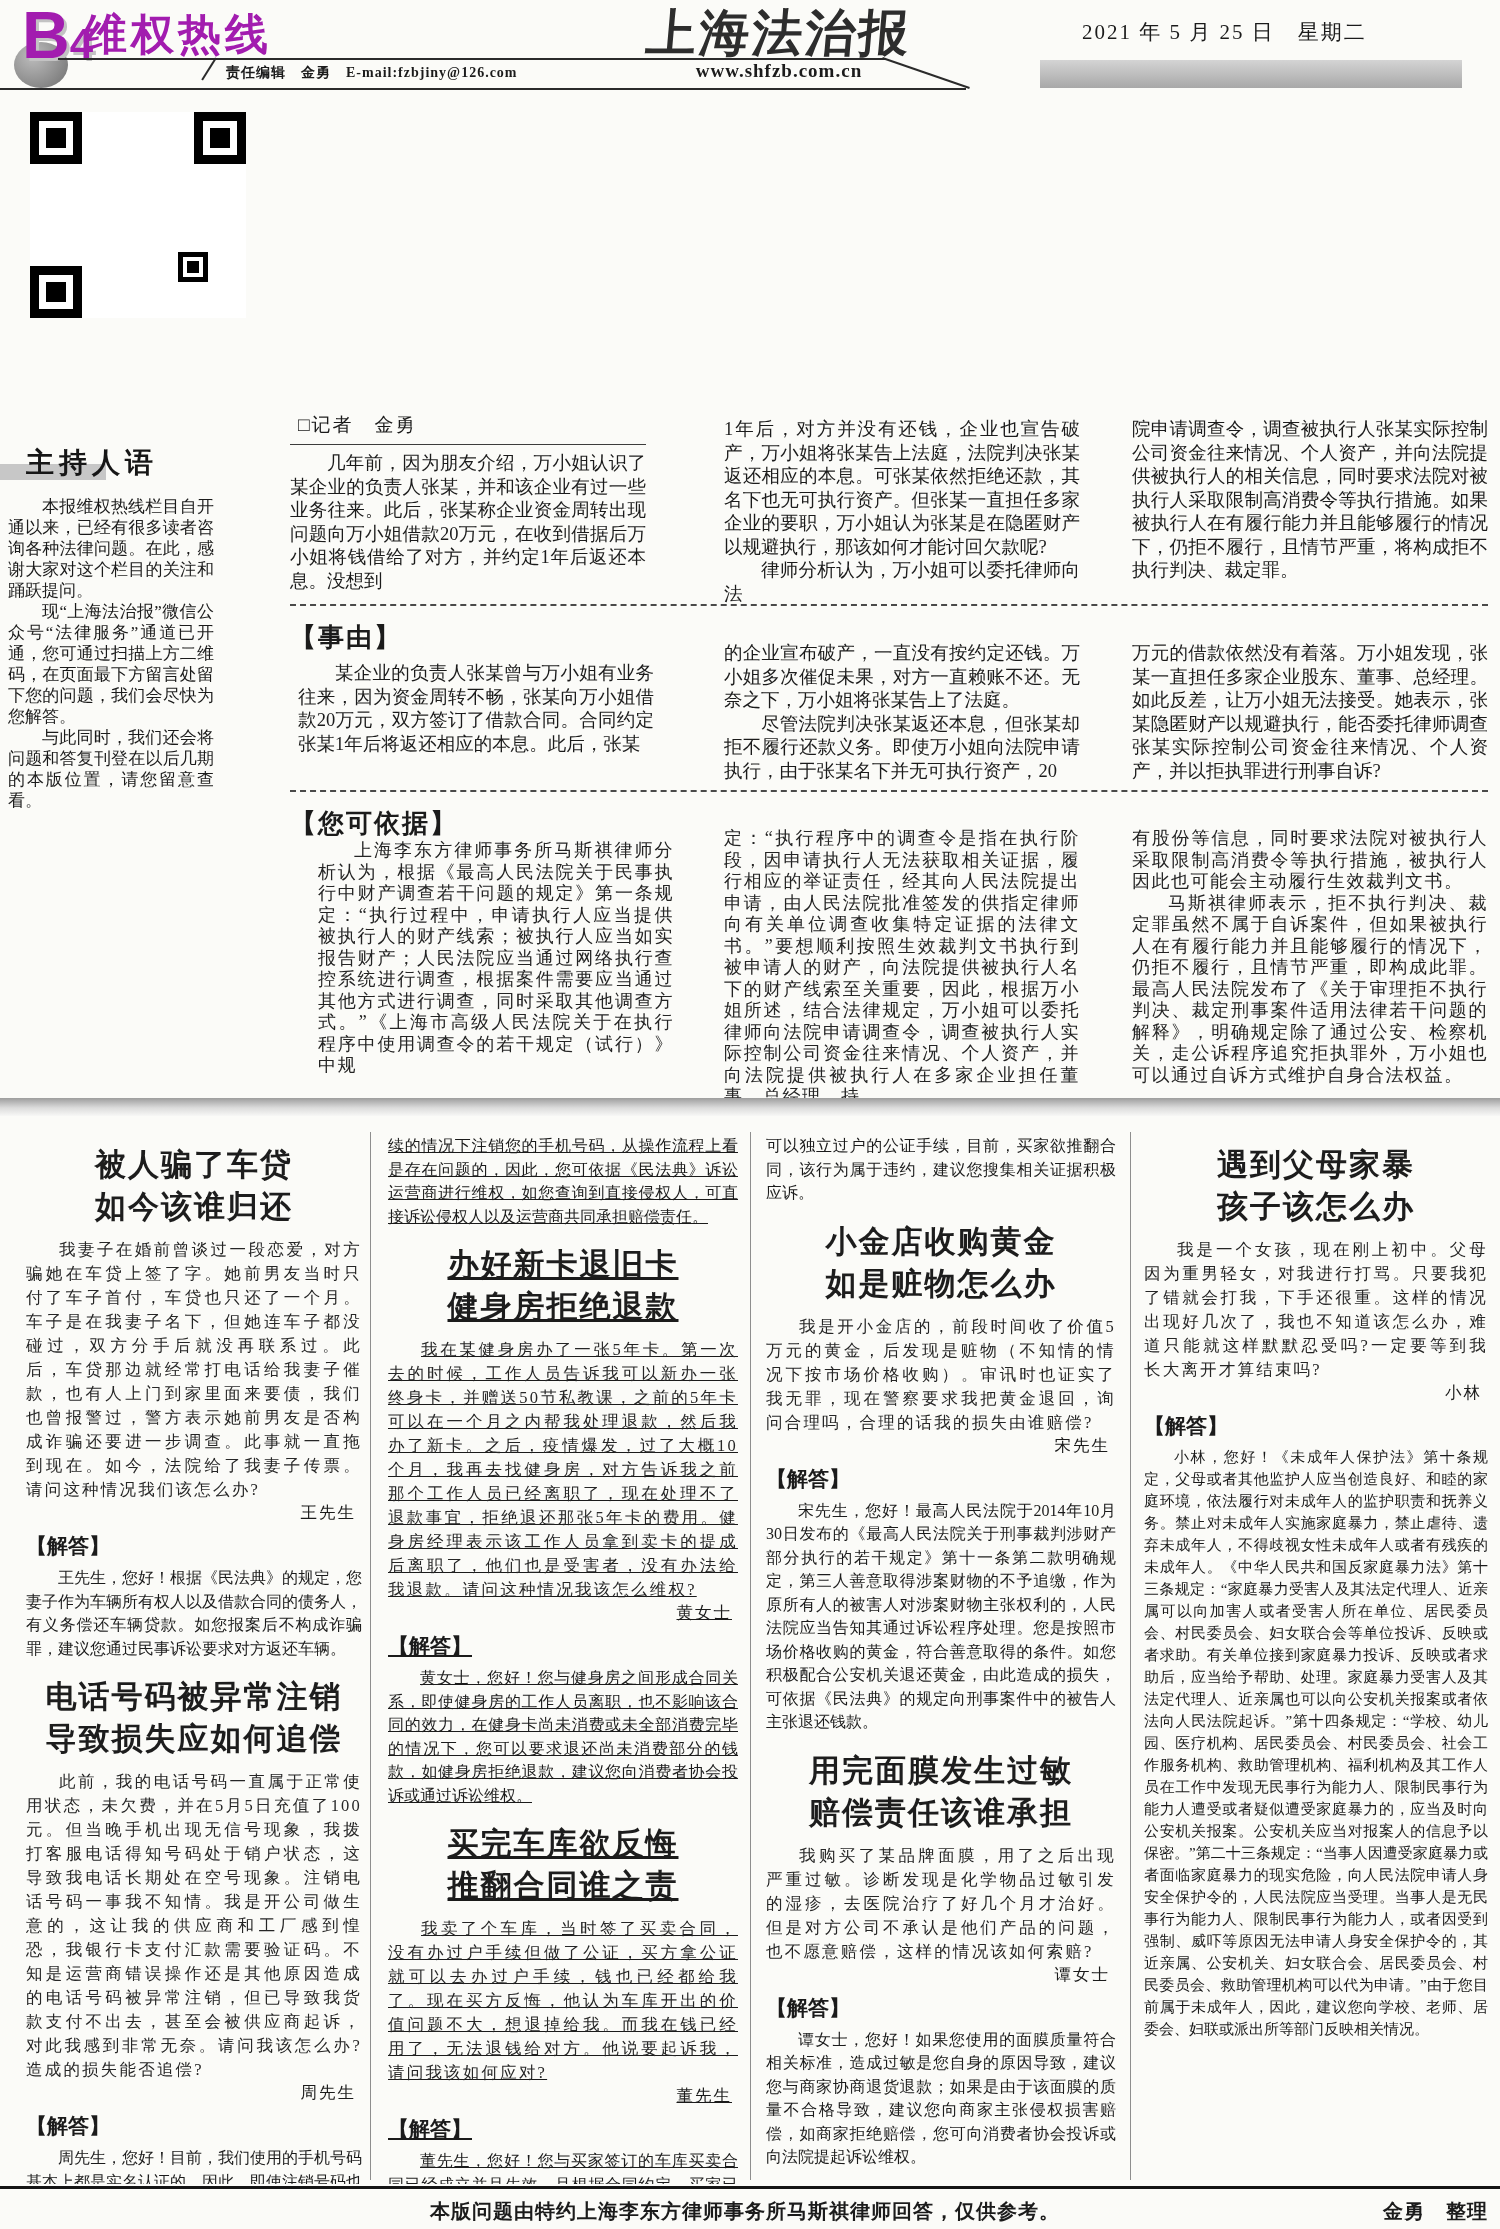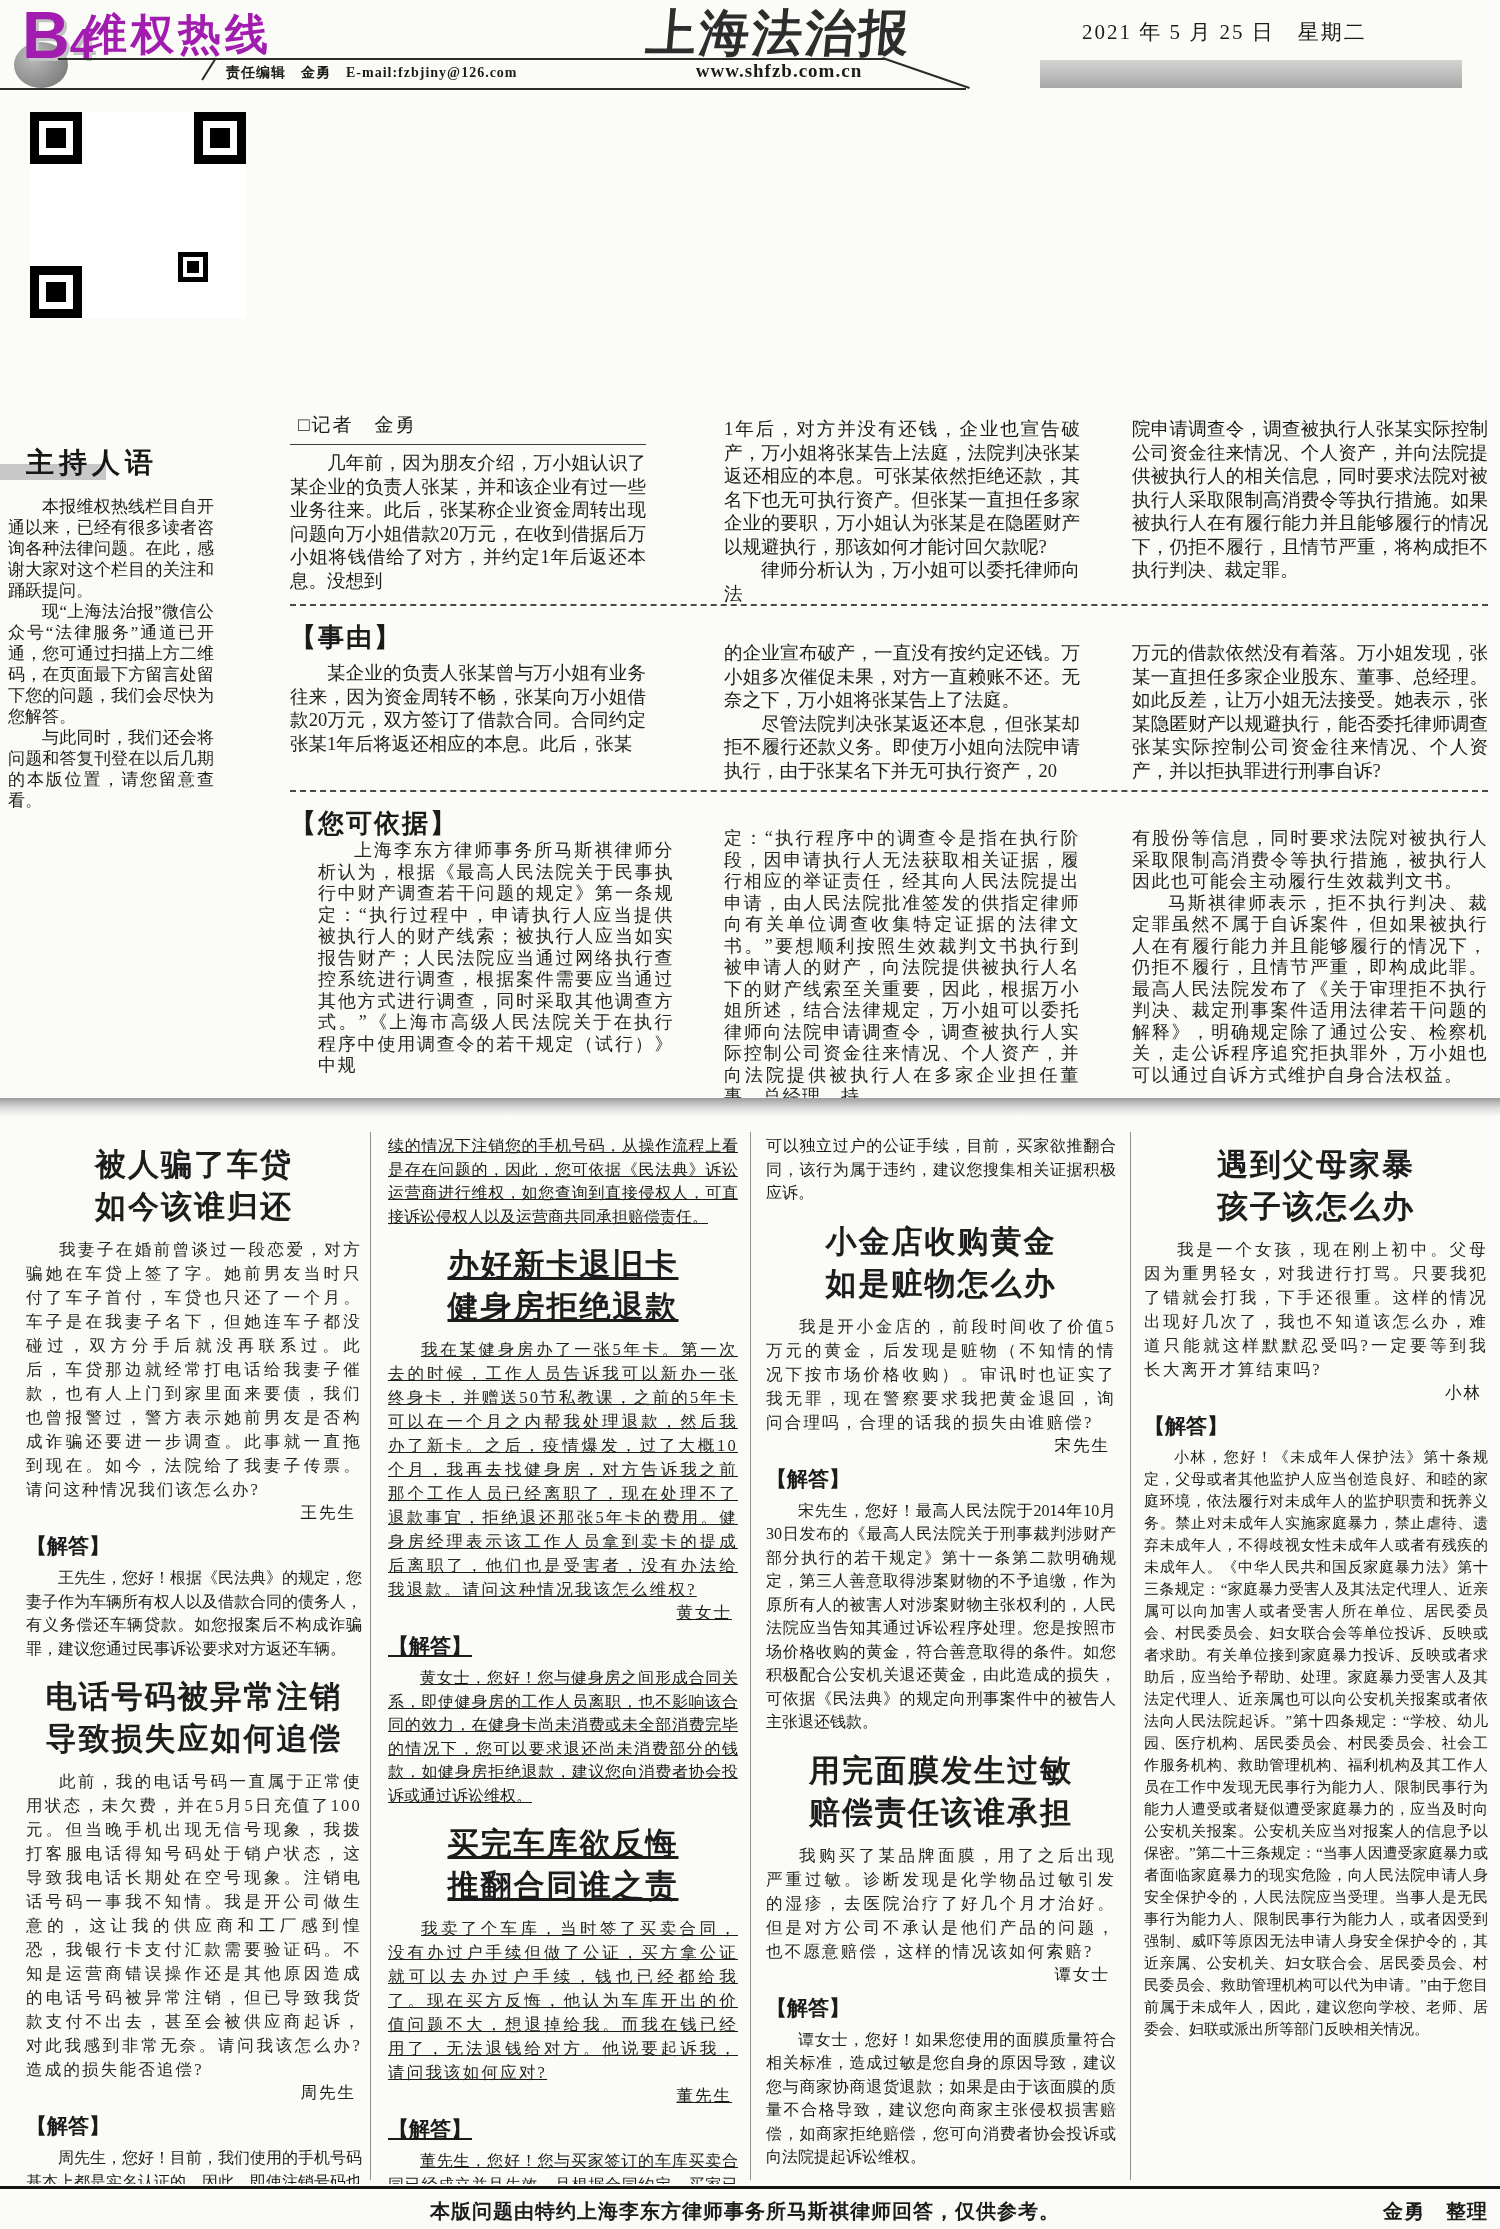--- a/index.html
+++ b/index.html
@@ -136,21 +136,21 @@
   <div class="abs mcol" style="left:724px;top:418px;">
     <p class="noind">1年后，对方并没有还钱，企业也宣告破产，万小姐将张某告上法庭，法院判决张某返还相应的本息。可张某依然拒绝还款，其名下也无可执行资产。但张某一直担任多家企业的要职，万小姐认为张某是在隐匿财产以规避执行，那该如何才能讨回欠款呢?</p>
     <p>律师分析认为，万小姐可以委托律师向法</p>
   </div>
   <div class="abs mcol" style="left:1132px;top:418px;">
     <p class="noind">院申请调查令，调查被执行人张某实际控制公司资金往来情况、个人资产，并向法院提供被执行人的相关信息，同时要求法院对被执行人采取限制高消费令等执行措施。如果被执行人在有履行能力并且能够履行的情况下，仍拒不履行，且情节严重，将构成拒不执行判决、裁定罪。</p>
   </div>
 
   <div class="abs dash" style="top:604px;"></div>
   <div class="abs sec-label sans" style="left:290px;top:620px;">【事由】</div>
-  <div class="abs mcol" style="left:290px;top:662px;">
+  <div class="abs mcol" style="left:298px;top:662px;">
     <p>某企业的负责人张某曾与万小姐有业务往来，因为资金周转不畅，张某向万小姐借款20万元，双方签订了借款合同。合同约定张某1年后将返还相应的本息。此后，张某</p>
   </div>
   <div class="abs mcol" style="left:724px;top:642px;">
     <p class="noind">的企业宣布破产，一直没有按约定还钱。万小姐多次催促未果，对方一直赖账不还。无奈之下，万小姐将张某告上了法庭。</p>
     <p>尽管法院判决张某返还本息，但张某却拒不履行还款义务。即使万小姐向法院申请执行，由于张某名下并无可执行资产，20</p>
   </div>
   <div class="abs mcol" style="left:1132px;top:642px;">
     <p class="noind">万元的借款依然没有着落。万小姐发现，张某一直担任多家企业股东、董事、总经理。如此反差，让万小姐无法接受。她表示，张某隐匿财产以规避执行，能否委托律师调查张某实际控制公司资金往来情况、个人资产，并以拒执罪进行刑事自诉?</p>
   </div>
 

